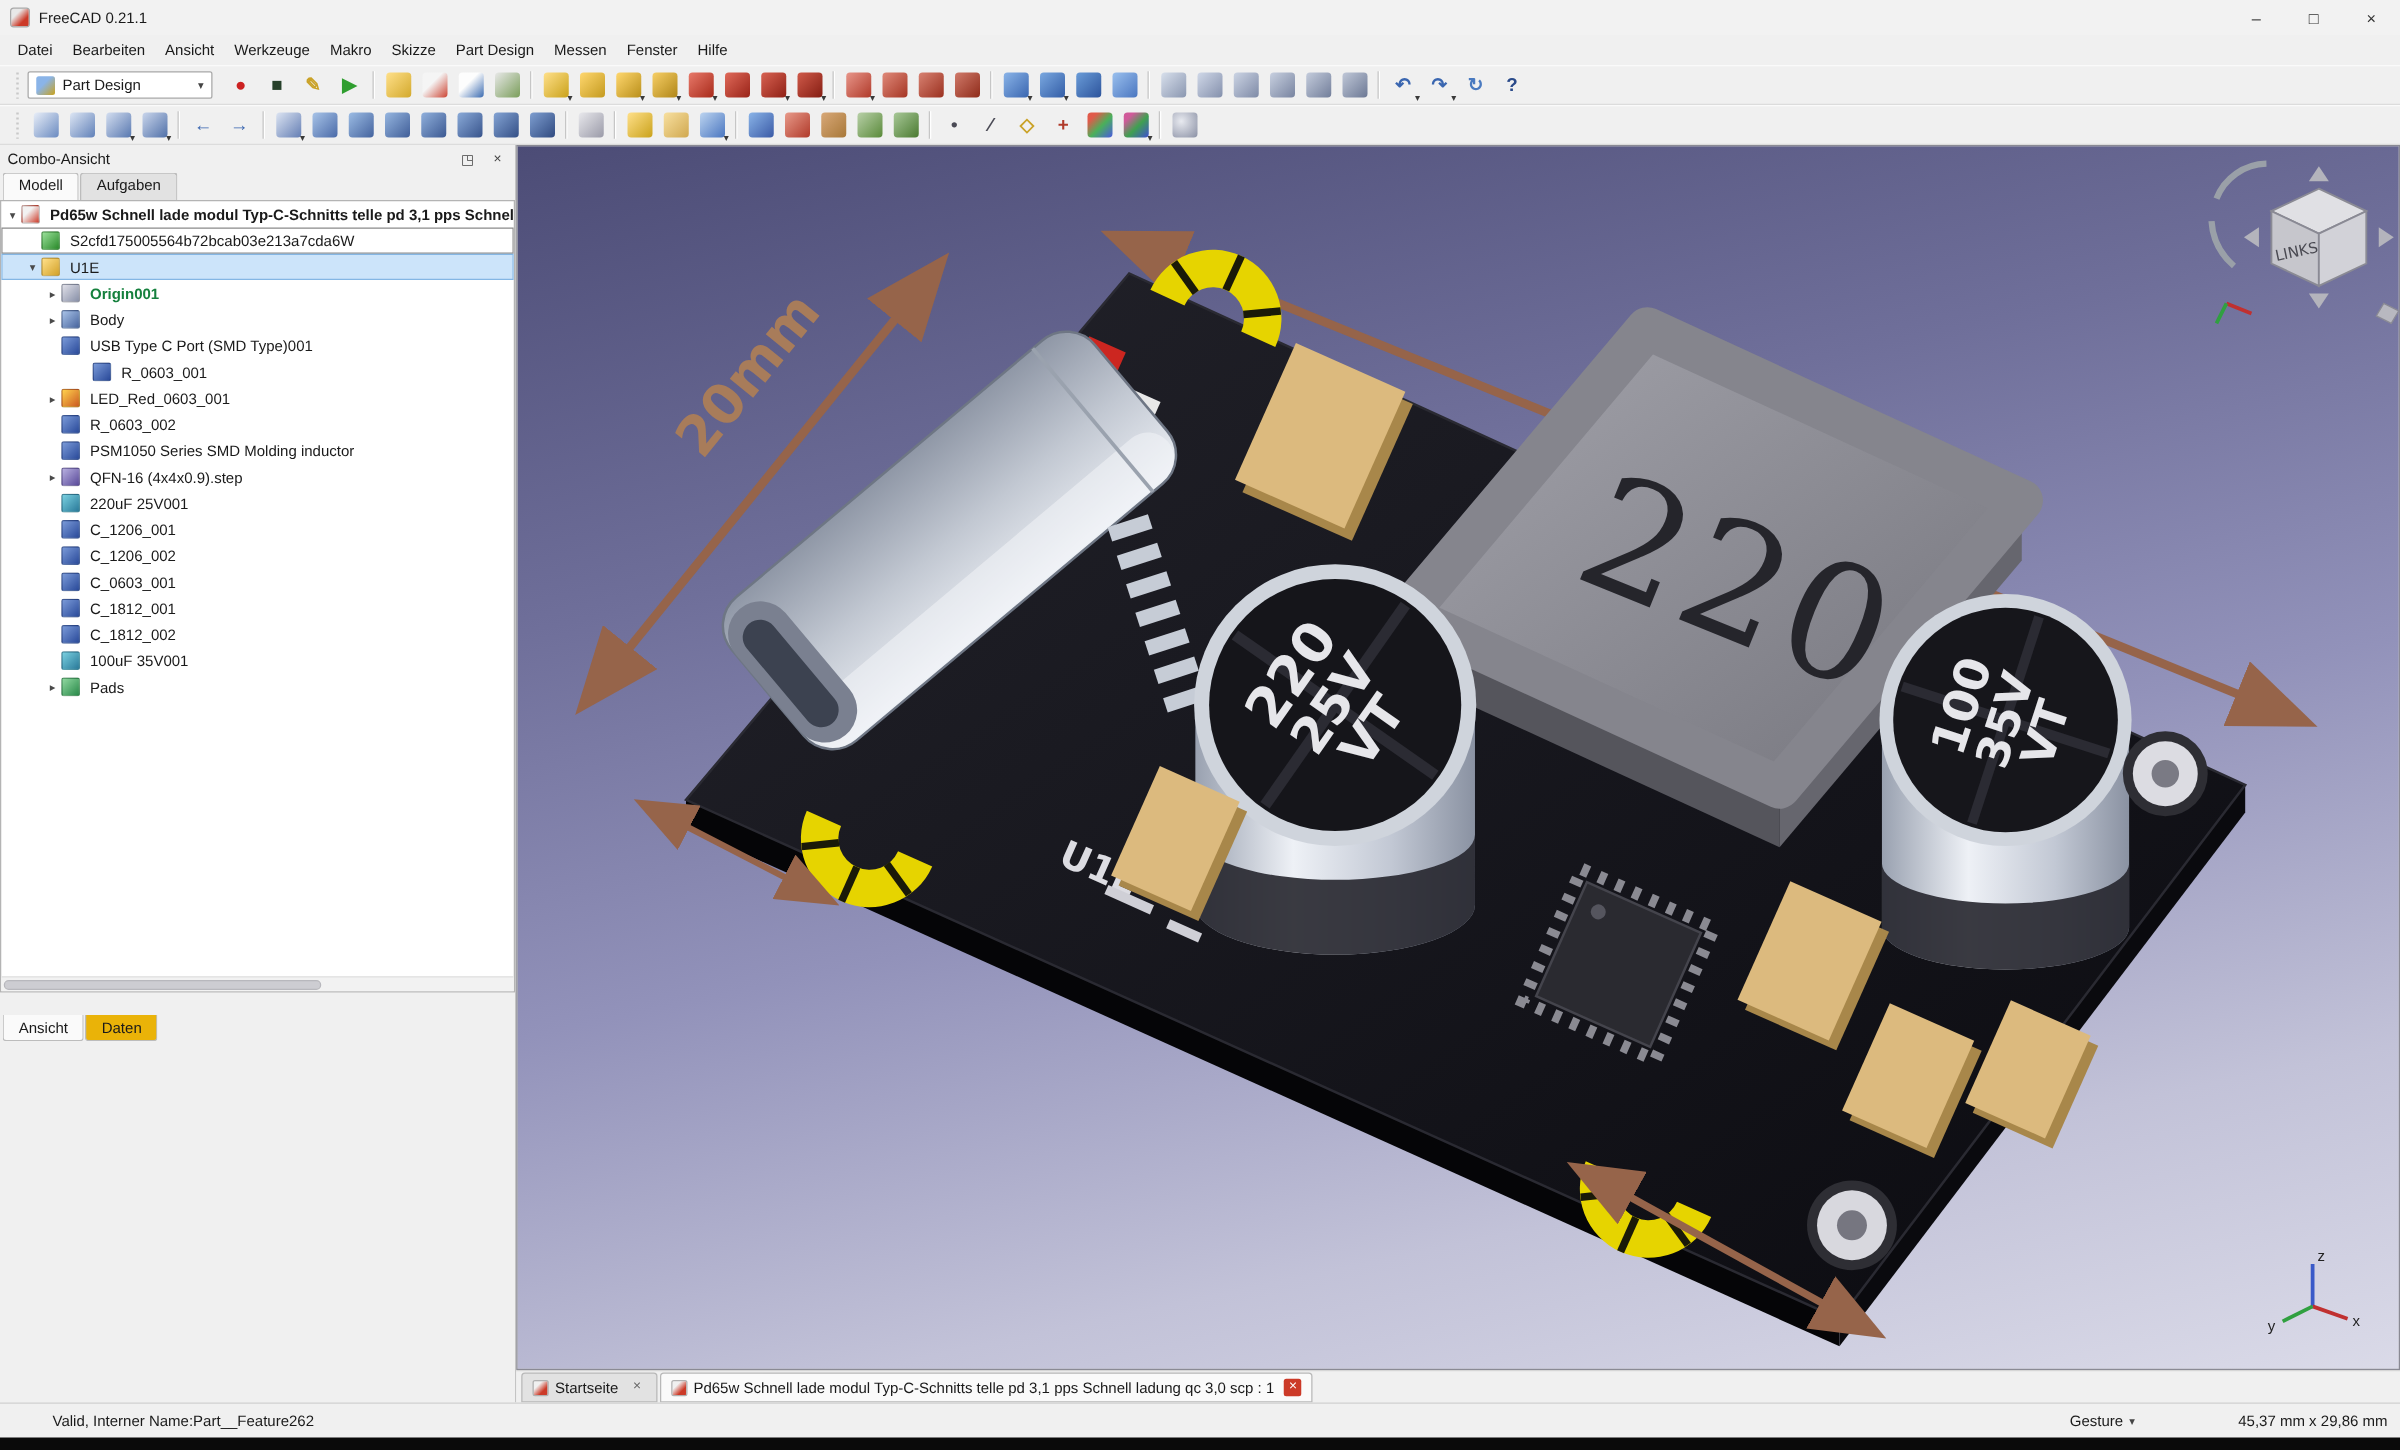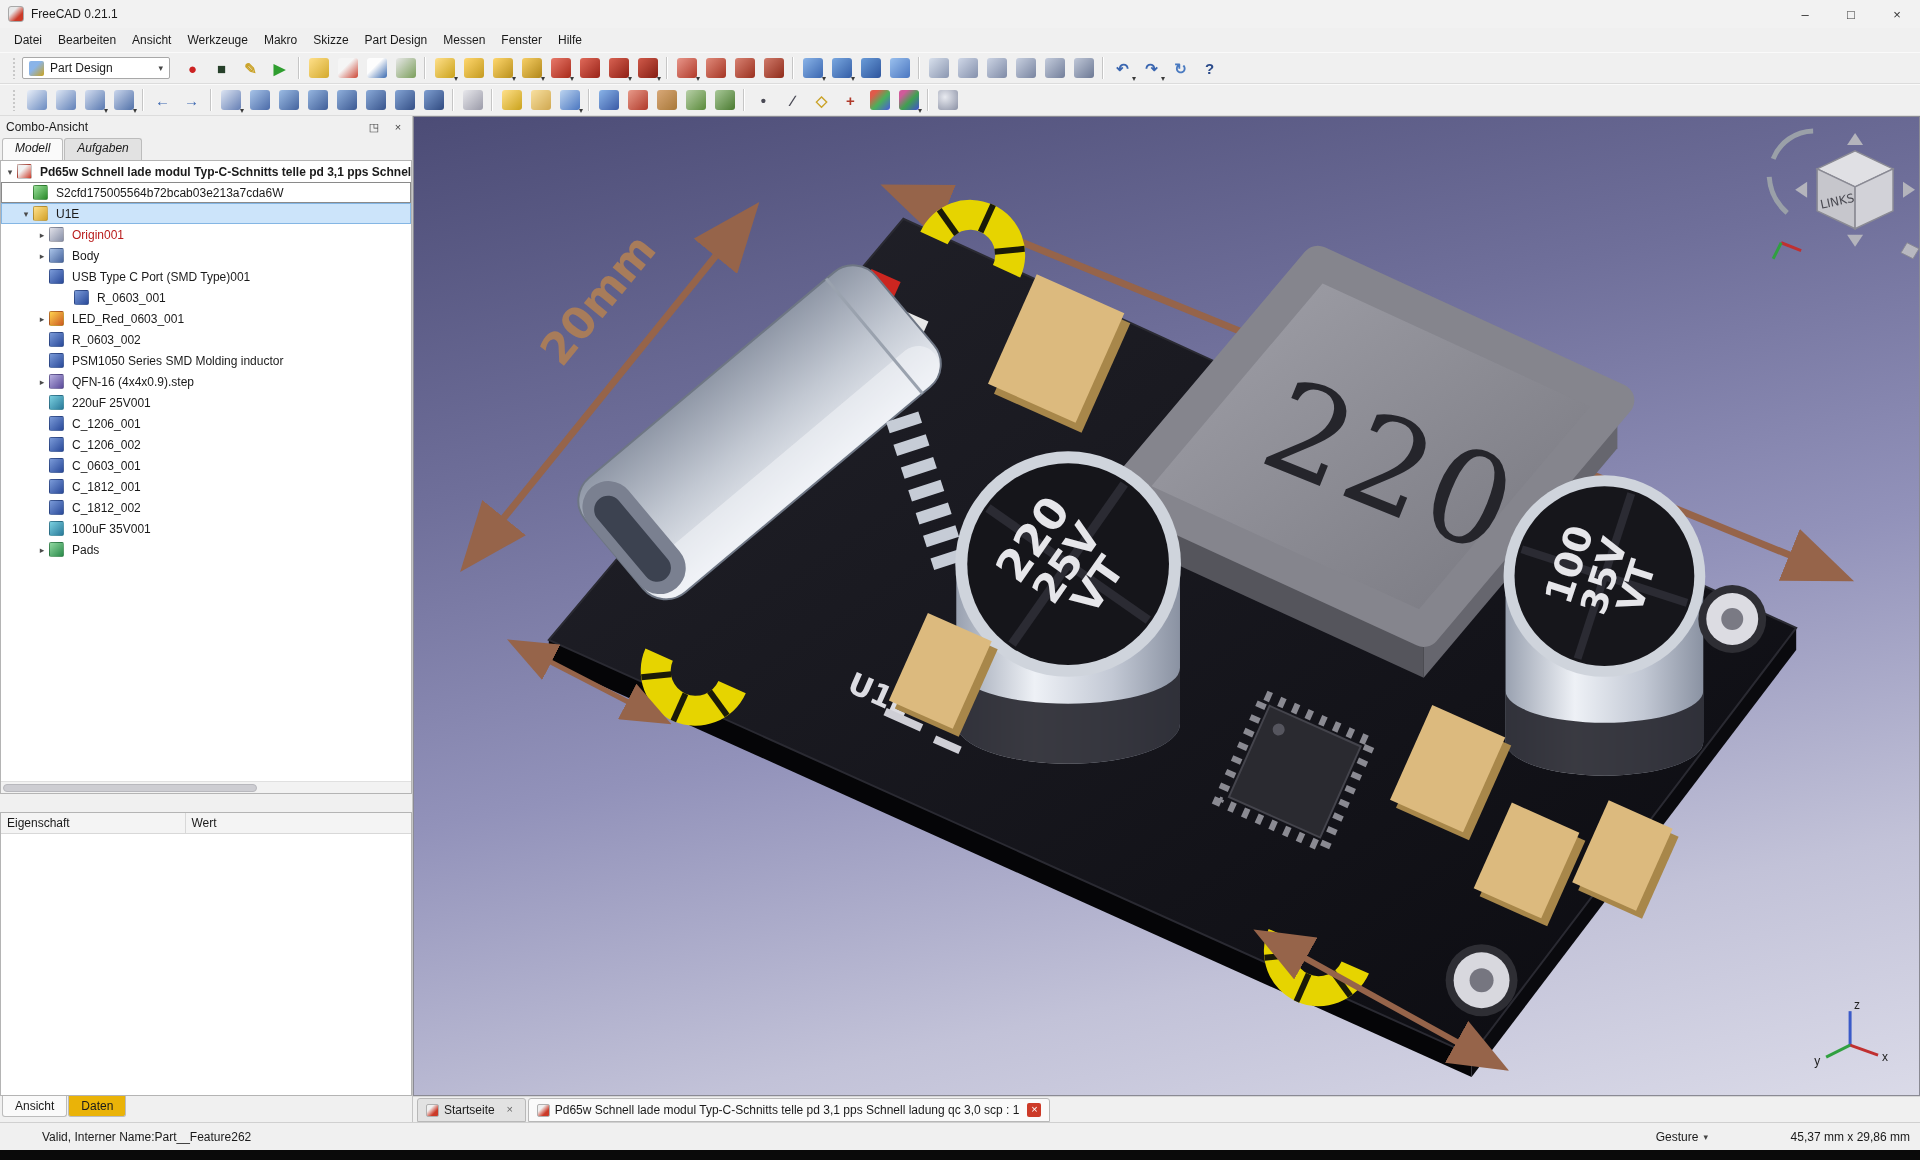--- a/index.html
+++ b/index.html
@@ -36,31 +36,31 @@
 
   
   .main { height:1006px; display:flex; flex:0 0 1006px; }
 
   
   .combo-view { width:413px; flex:0 0 413px; display:flex; flex-direction:column; background:#f0f0f0; border-right:1px solid #c4c4c4; }
   .panel-header { height:22px; display:flex; align-items:center; padding:0 6px; flex:0 0 22px; }
   .hdr-btns { margin-left:auto; display:flex; gap:8px; color:#444; font-size:11px; }
   .hdr-btn { width:16px; text-align:center; }
   .panel-tabs { height:22px; display:flex; padding-left:2px; gap:1px; flex:0 0 22px; }
-  .ptab { padding:2px 12px; border:1px solid #bcbcbc; border-bottom:none; background:#e2e2e2; border-radius:3px 3px 0 0;font-style:italic; }
+  .ptab { padding:2px 12px; border:1px solid #bcbcbc; border-bottom:none; background:#e2e2e2; border-radius:3px 3px 0 0; }
   .ptab.active { background:#fafafa; }
   .tree-wrap { height:634px; flex:0 0 634px; background:#fff; border:1px solid #b4b4b4; position:relative; overflow:hidden; }
   .trow { height:21px; display:flex; align-items:center; white-space:nowrap; }
   .trow.sel { background:#cce4fa; outline:1px solid #84b6e4; outline-offset:-1px; }
   .trow.boxed { outline:1px solid #8a8a8a; outline-offset:-1px; }
   .chev { width:14px; flex:0 0 14px; text-align:center; font-size:9px; color:#4a4a4a; }
   .ticon { width:15px; height:15px; flex:0 0 15px; border-radius:2px; margin-right:5px; border:1px solid rgba(0,0,0,.18); }
   .tlabel { padding:1px 3px; }
   .tlabel.bold { font-weight:bold; }
-  .tlabel.gray { color:#b91c1c; }
+  .tlabel.gray { color:#15803d;font-weight:bold; }
   .hscroll { position:absolute; left:0; right:0; bottom:0; height:12px; background:#f2f2f2; border-top:1px solid #e0e0e0; }
   .hthumb { position:absolute; left:2px; top:2px; width:62%; height:8px; background:#cdcdd2; border-radius:4px; border:1px solid #b8b8bd; }
   .splitter { height:18px; flex:0 0 18px; }
   .props { flex:1; background:#fff; border:1px solid #b4b4b4; display:flex; flex-direction:column; }
   .props-header { height:21px; display:flex; background:#f4f4f4; border-bottom:1px solid #d8d8d8; flex:0 0 21px; }
   .ph-cell { flex:0 0 45%; padding:3px 6px; border-right:1px solid #d8d8d8; }
   .ph-cell:last-child { flex:1; border-right:none; }
   .bottom-tabs { height:26px; display:flex; align-items:flex-start; padding-left:2px; gap:1px; flex:0 0 26px; }
   .btab { padding:3px 12px; border:1px solid #bcbcbc; border-top:none; background:#eab308; border-radius:0 0 3px 3px; }
   .btab.active { background:#fafafa; }
@@ -977,27 +977,20 @@
               <span class="chev">▸</span>
               <span class="ticon" style="background: linear-gradient(135deg, rgb(144, 216, 160), rgb(42, 138, 74));"></span>
               <span class="tlabel">Pads</span>
             </div>
           </div>
         <div class="hscroll">
             <div class="hthumb"></div>
           </div>
       </div>
       <div class="splitter"></div>
-      <div class="props">
-        <div class="props-header">
-          <div class="ph-cell">Eigenschaft</div>
-          <div class="ph-cell">Wert</div>
-        </div>
-        <div style="flex:1"></div>
-      </div>
       <div class="bottom-tabs">
 
           <div class="btab active">Ansicht</div>
 
           <div class="btab">Daten</div>
         </div>
     </div>
 
     <div class="right-col">
       <div class="viewport">

